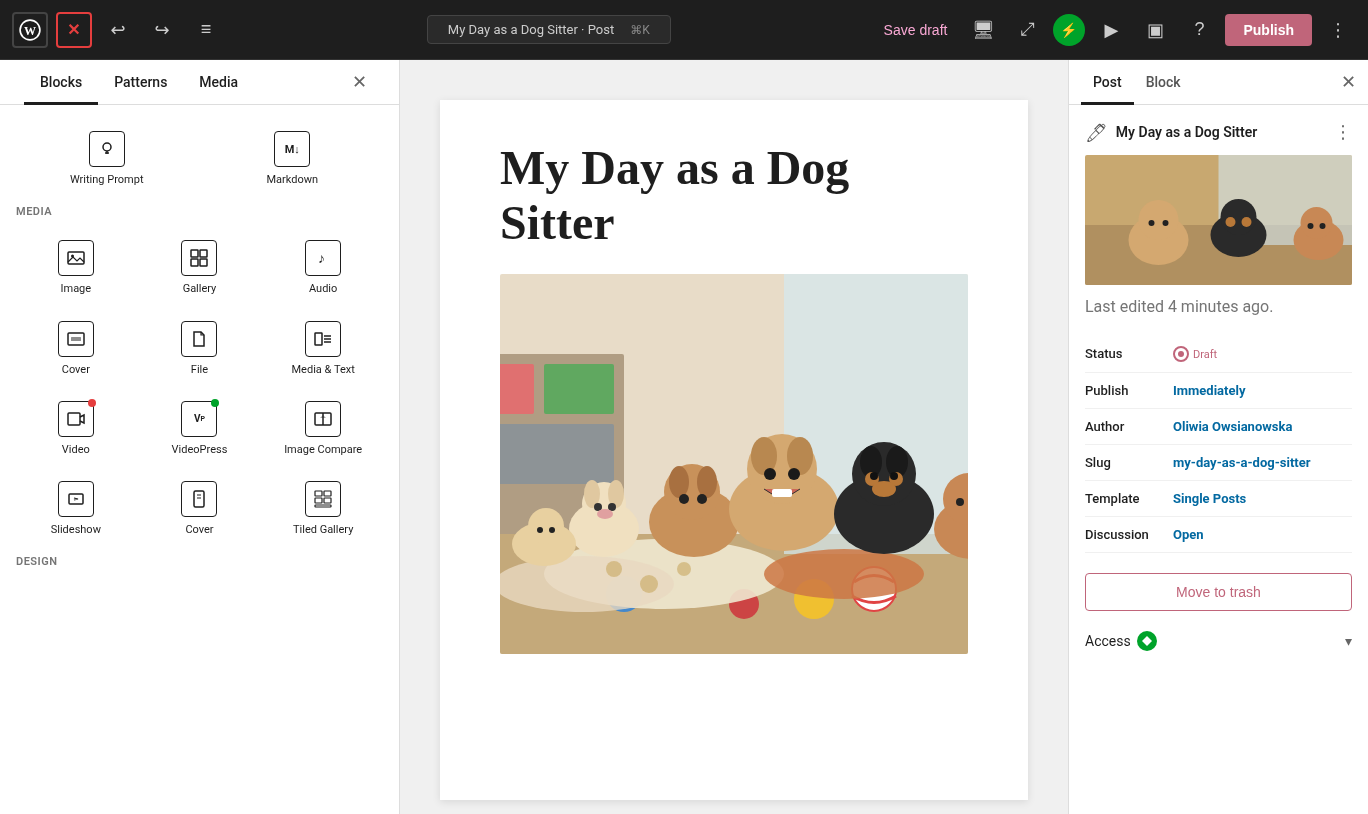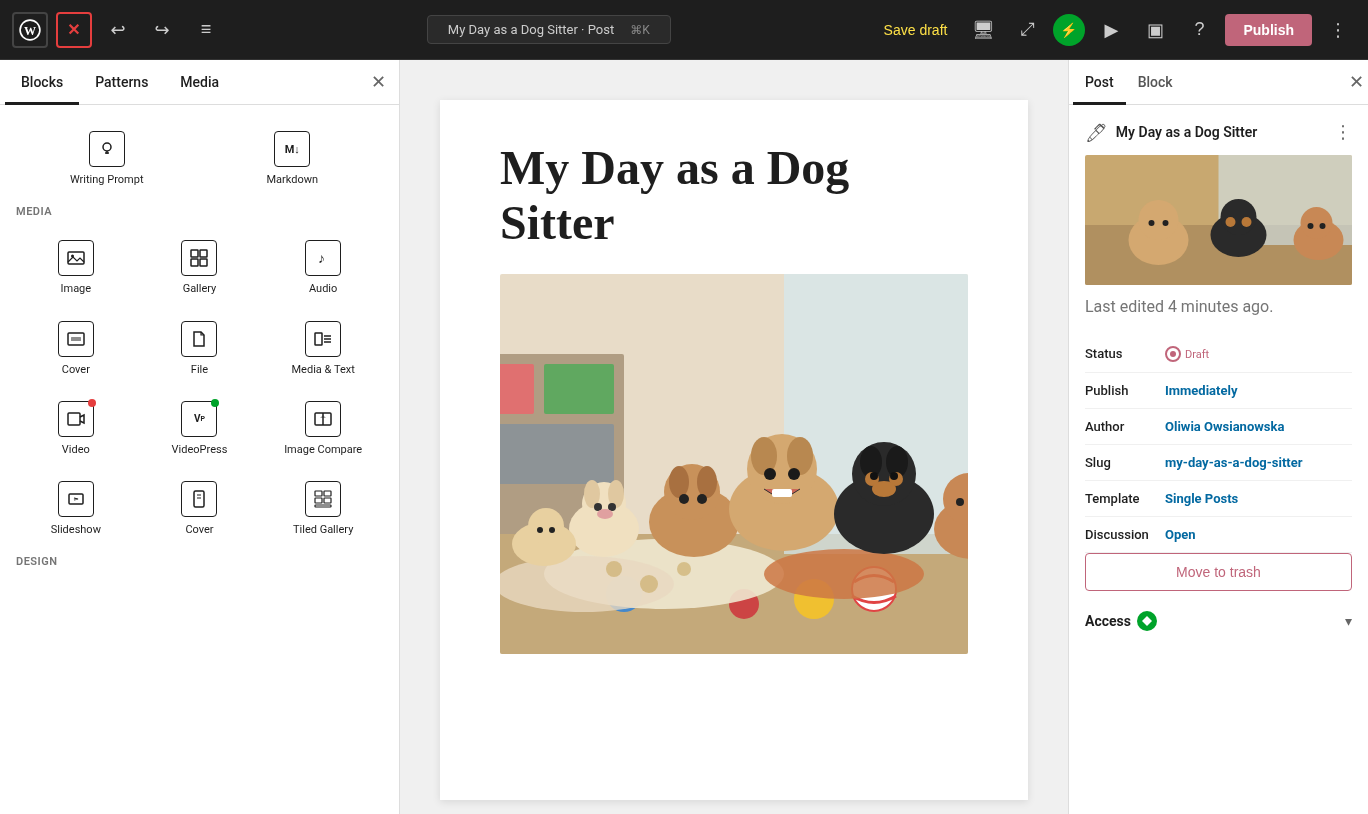--- a/index.html
+++ b/index.html
@@ -69,21 +69,21 @@
       font-size: 12px;
     }
     .toolbar-right {
       display: flex;
       align-items: center;
       gap: 8px;
     }
     .save-draft-btn {
       background: transparent;
       border: none;
-      color: #fde047;
+      color: #f9a8d4;
       font-size: 14px;
       cursor: pointer;
       padding: 6px 10px;
       font-weight: 500;
     }
     .green-circle {
       width: 32px; height: 32px;
       background: #00a32a;
       border-radius: 50%;
       display: flex; align-items: center; justify-content: center;
@@ -113,21 +113,21 @@
       background: white;
       border-right: 1px solid #ddd;
       display: flex;
       flex-direction: column;
       overflow: hidden;
       flex-shrink: 0;
     }
     .sidebar-tabs {
       display: flex;
       align-items: center;
-      padding: 0 5px;
+      padding: 0 24px;
       border-bottom: 1px solid #ddd;
       gap: 0;
       background: white;
     }
     .sidebar-tab {
       padding: 14px 16px 12px;
       font-size: 14px;
       font-weight: 500;
       color: #1e1e1e;
       cursor: pointer;
@@ -247,21 +247,21 @@
       border-left: 1px solid #ddd;
       display: flex;
       flex-direction: column;
       overflow: hidden;
       flex-shrink: 0;
     }
     .right-tabs {
       display: flex;
       align-items: center;
       border-bottom: 1px solid #ddd;
-      padding: 0 4px;
+      padding: 0 12px;
     }
     .right-tab {
       padding: 14px 12px 12px;
       font-size: 14px;
       font-weight: 500;
       color: #555;
       cursor: pointer;
       border-bottom: 3px solid transparent;
       margin-bottom: -1px;
     }
@@ -312,20 +312,21 @@
     .last-edited {
       font-size: 16px;
       color: #757575;
       margin-bottom: 20px;
     }
     .meta-row {
       display: flex;
       align-items: flex-start;
       padding: 10px 0;
       border-bottom: 1px solid #f0f0f0;
+      gap: 8px;
     }
     .meta-label {
       font-size: 13px;
       color: #1e1e1e;
       font-weight: 500;
       min-width: 80px;
     }
     .meta-value {
       font-size: 13px;
       color: #0369a1;
@@ -356,32 +357,32 @@
     .move-to-trash-btn {
       width: 100%;
       background: white;
       border: 1.5px solid #c0657a;
       color: #c0657a;
       border-radius: 4px;
       padding: 10px;
       font-size: 14px;
       font-weight: 500;
       cursor: pointer;
-      margin-top: 0;
+      margin-top: 20px;
       margin-bottom: 8px;
     }
     .access-row {
       display: flex;
       align-items: center;
       padding: 12px 0;
       cursor: pointer;
     }
     .access-label {
       font-size: 14px;
-      font-weight: 700;
+      font-weight: 400;
       color: #1e1e1e;
       flex: 1;
       display: flex;
       align-items: center;
       gap: 6px;
     }
     .access-icon {
       width: 20px; height: 20px;
       background: #00a32a;
       border-radius: 50%;

